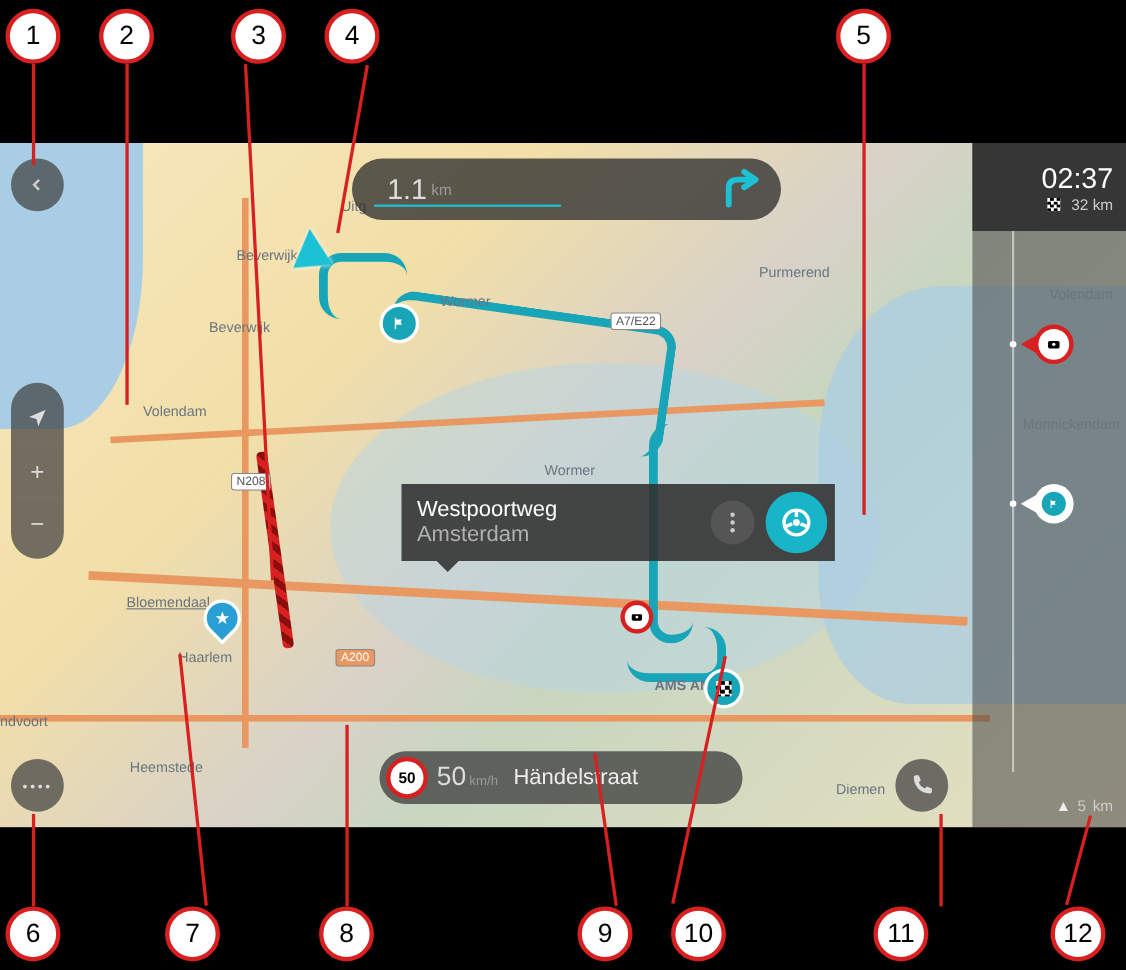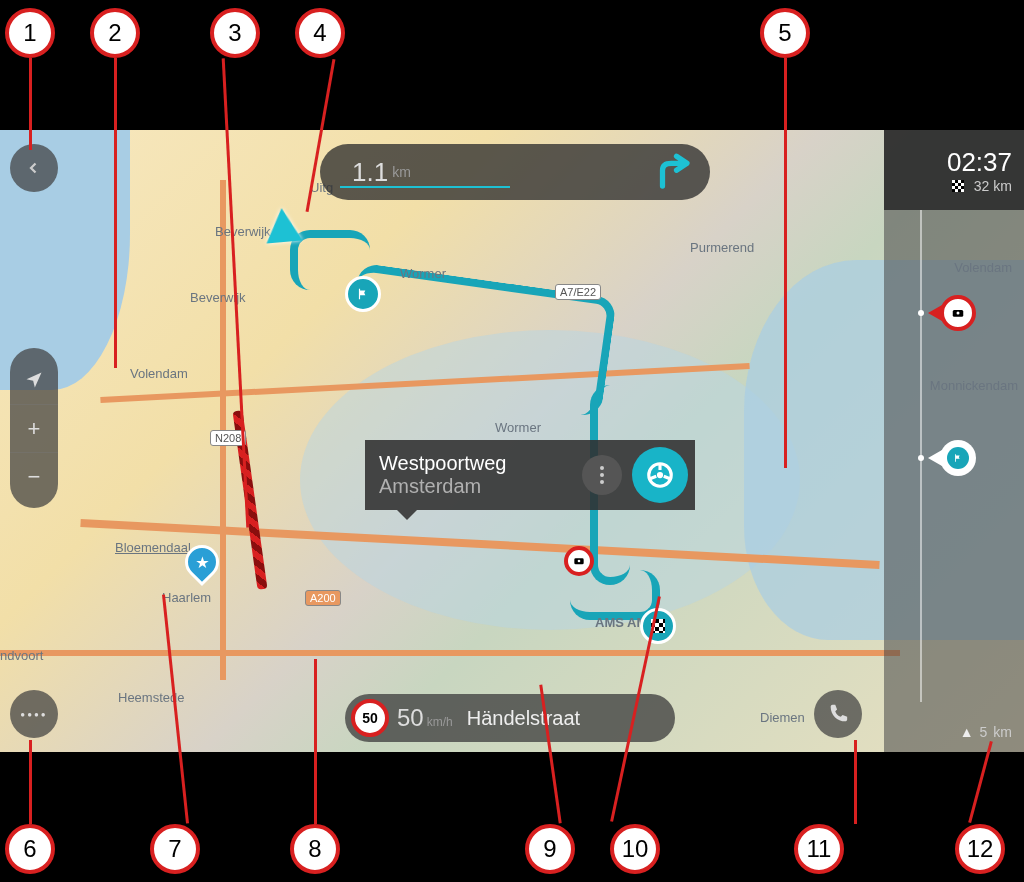--- a/index.html
+++ b/index.html
@@ -205,21 +205,21 @@
   width: 42px; height: 42px;
 }
 .next-instruction .underline {
   position: absolute; left: 20px; bottom: 12px; height: 2px; width: 170px; background: #1dc1d4;
 }
 
 
 .location-panel {
   position: absolute;
   top: 310px; left: 365px;
-  width: 330px; height: 70px;
+  width: 394px; height: 70px;
   background: rgba(48,48,48,0.88);
   display: flex; align-items: center;
   z-index: 10;
 }
 .location-panel .txt { flex: 1; padding-left: 14px; color: #fff; }
 .location-panel .txt .name { font-size: 20px; }
 .location-panel .txt .city { font-size: 20px; color: #b0b0b0; }
 .location-panel .more-btn {
   width: 40px; height: 40px; border-radius: 50%; background: #555;
   display:flex; flex-direction:column; align-items:center; justify-content:center; gap:3px;
@@ -237,21 +237,21 @@
   content: "";
   position: absolute; left: 32px; bottom: -10px;
   border-left: 10px solid transparent;
   border-right: 10px solid transparent;
   border-top: 10px solid rgba(48,48,48,0.88);
 }
 
 
 .bottom-bar {
   position: absolute;
-  bottom: 10px; left: 345px;
+  bottom: 21px; left: 345px;
   width: 330px; height: 48px;
   background: rgba(64,64,64,0.78);
   border-radius: 24px;
   display:flex; align-items:center;
   padding: 0 14px 0 6px;
   z-index: 10;
 }
 .speed-limit {
   width: 38px; height: 38px; border-radius: 50%;
   background: #fff; border: 4px solid #d82020;

